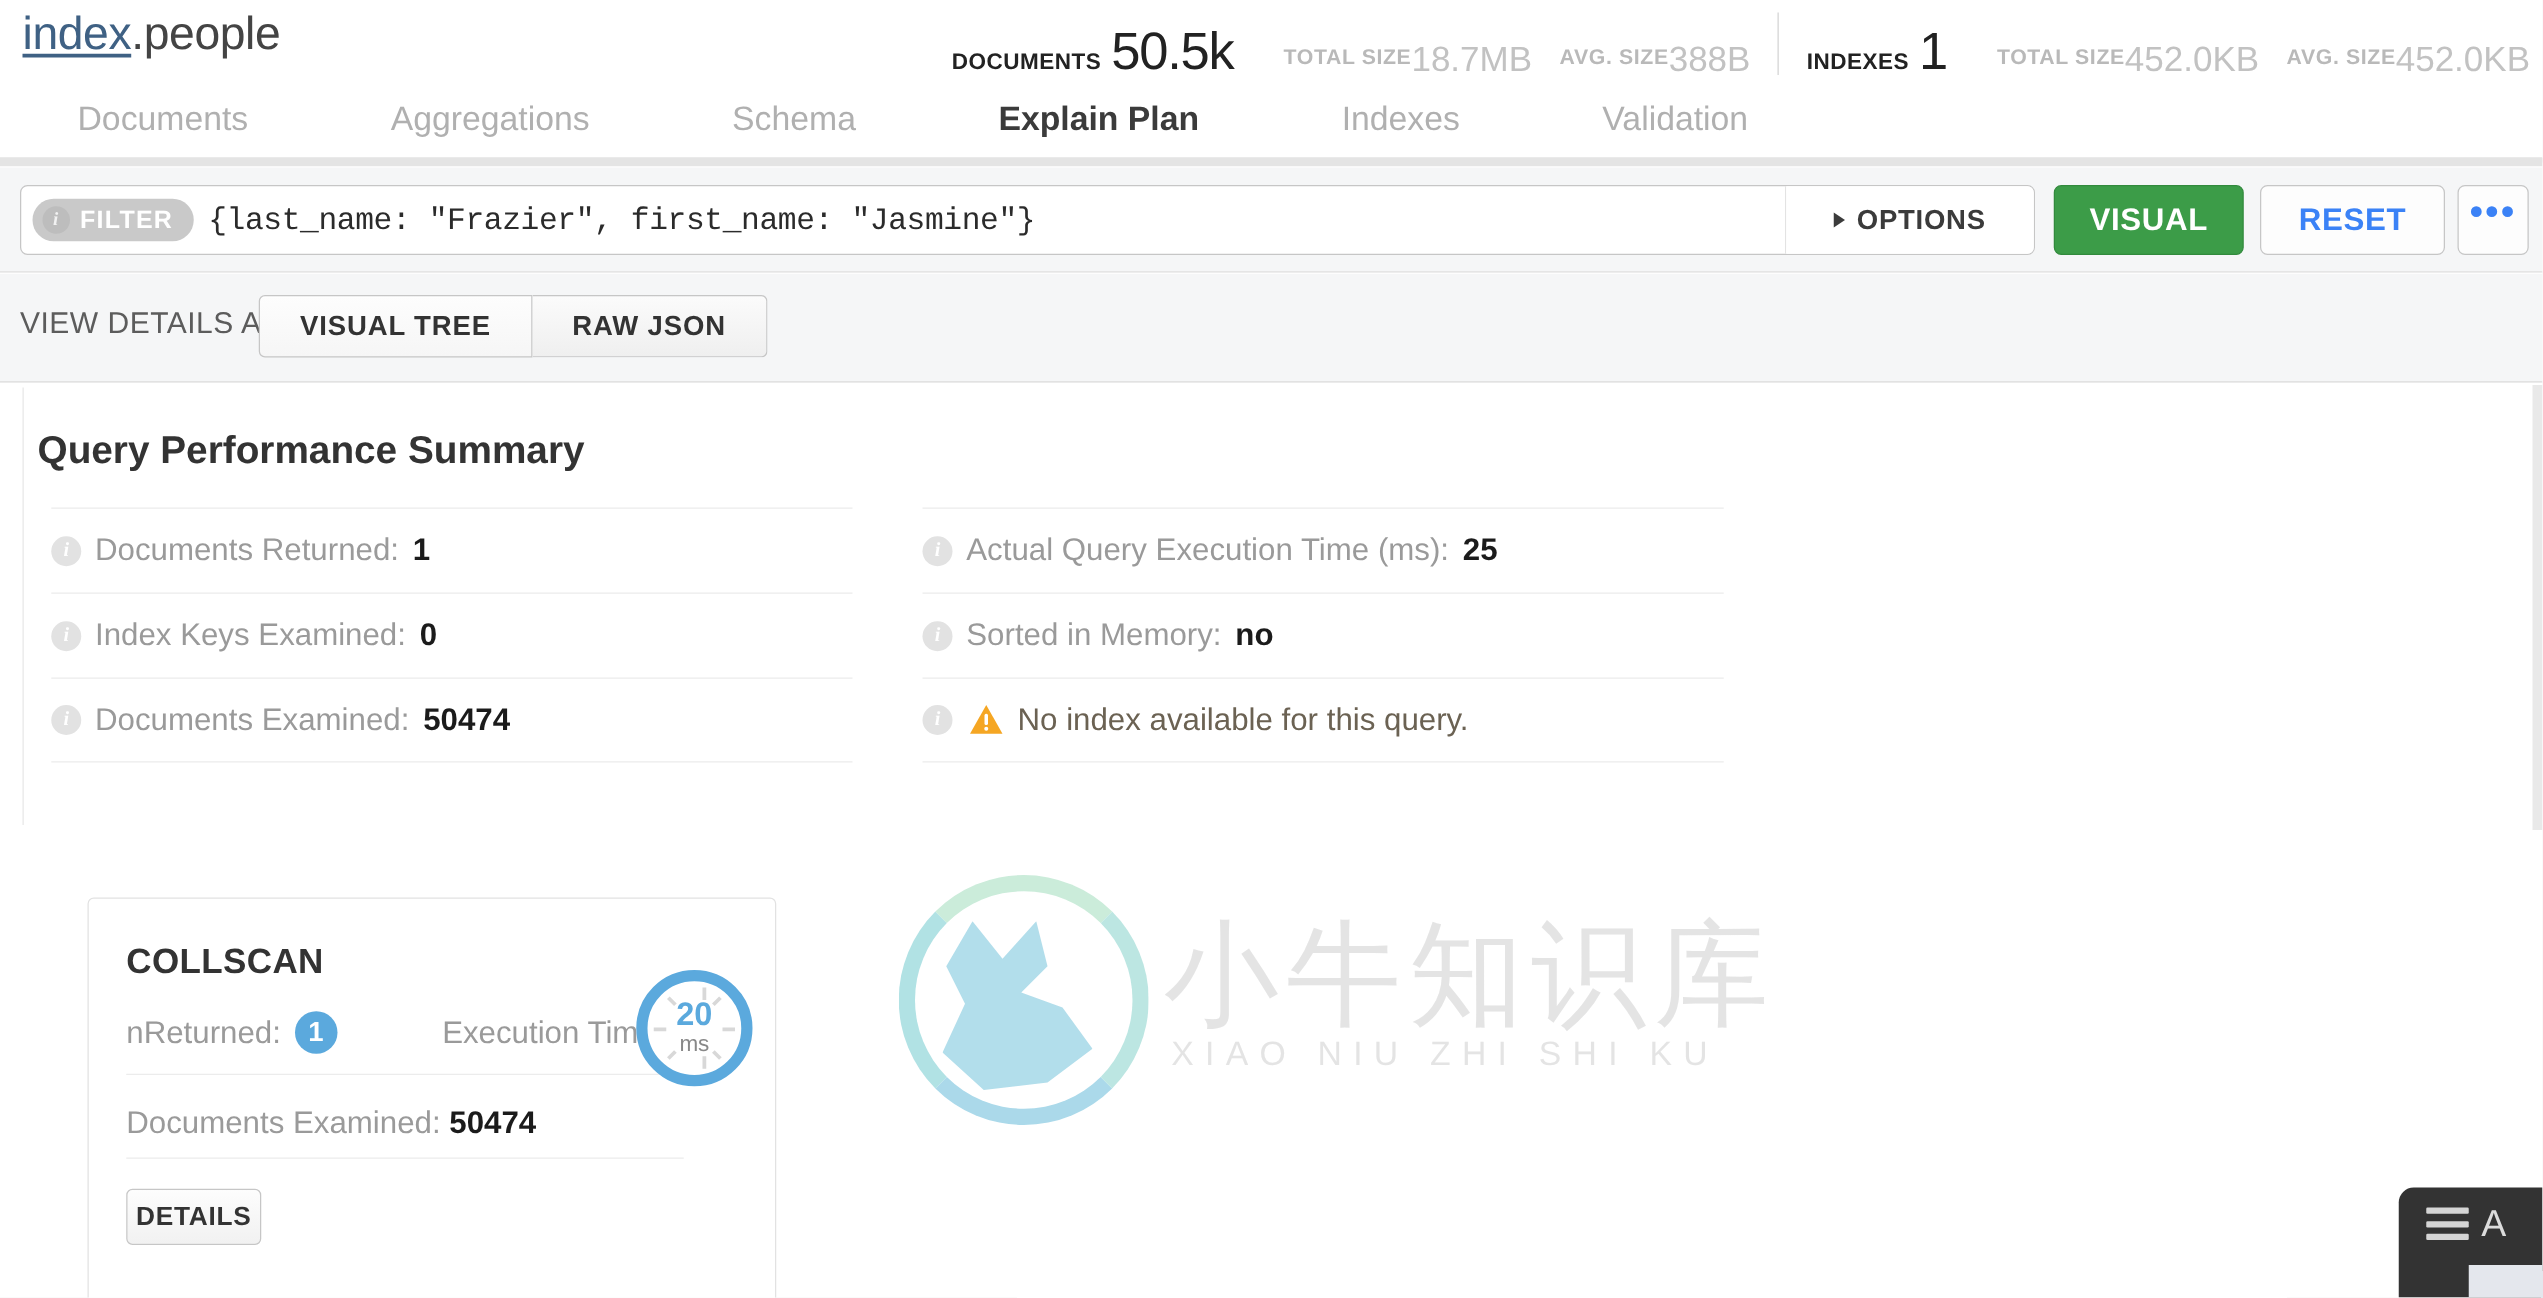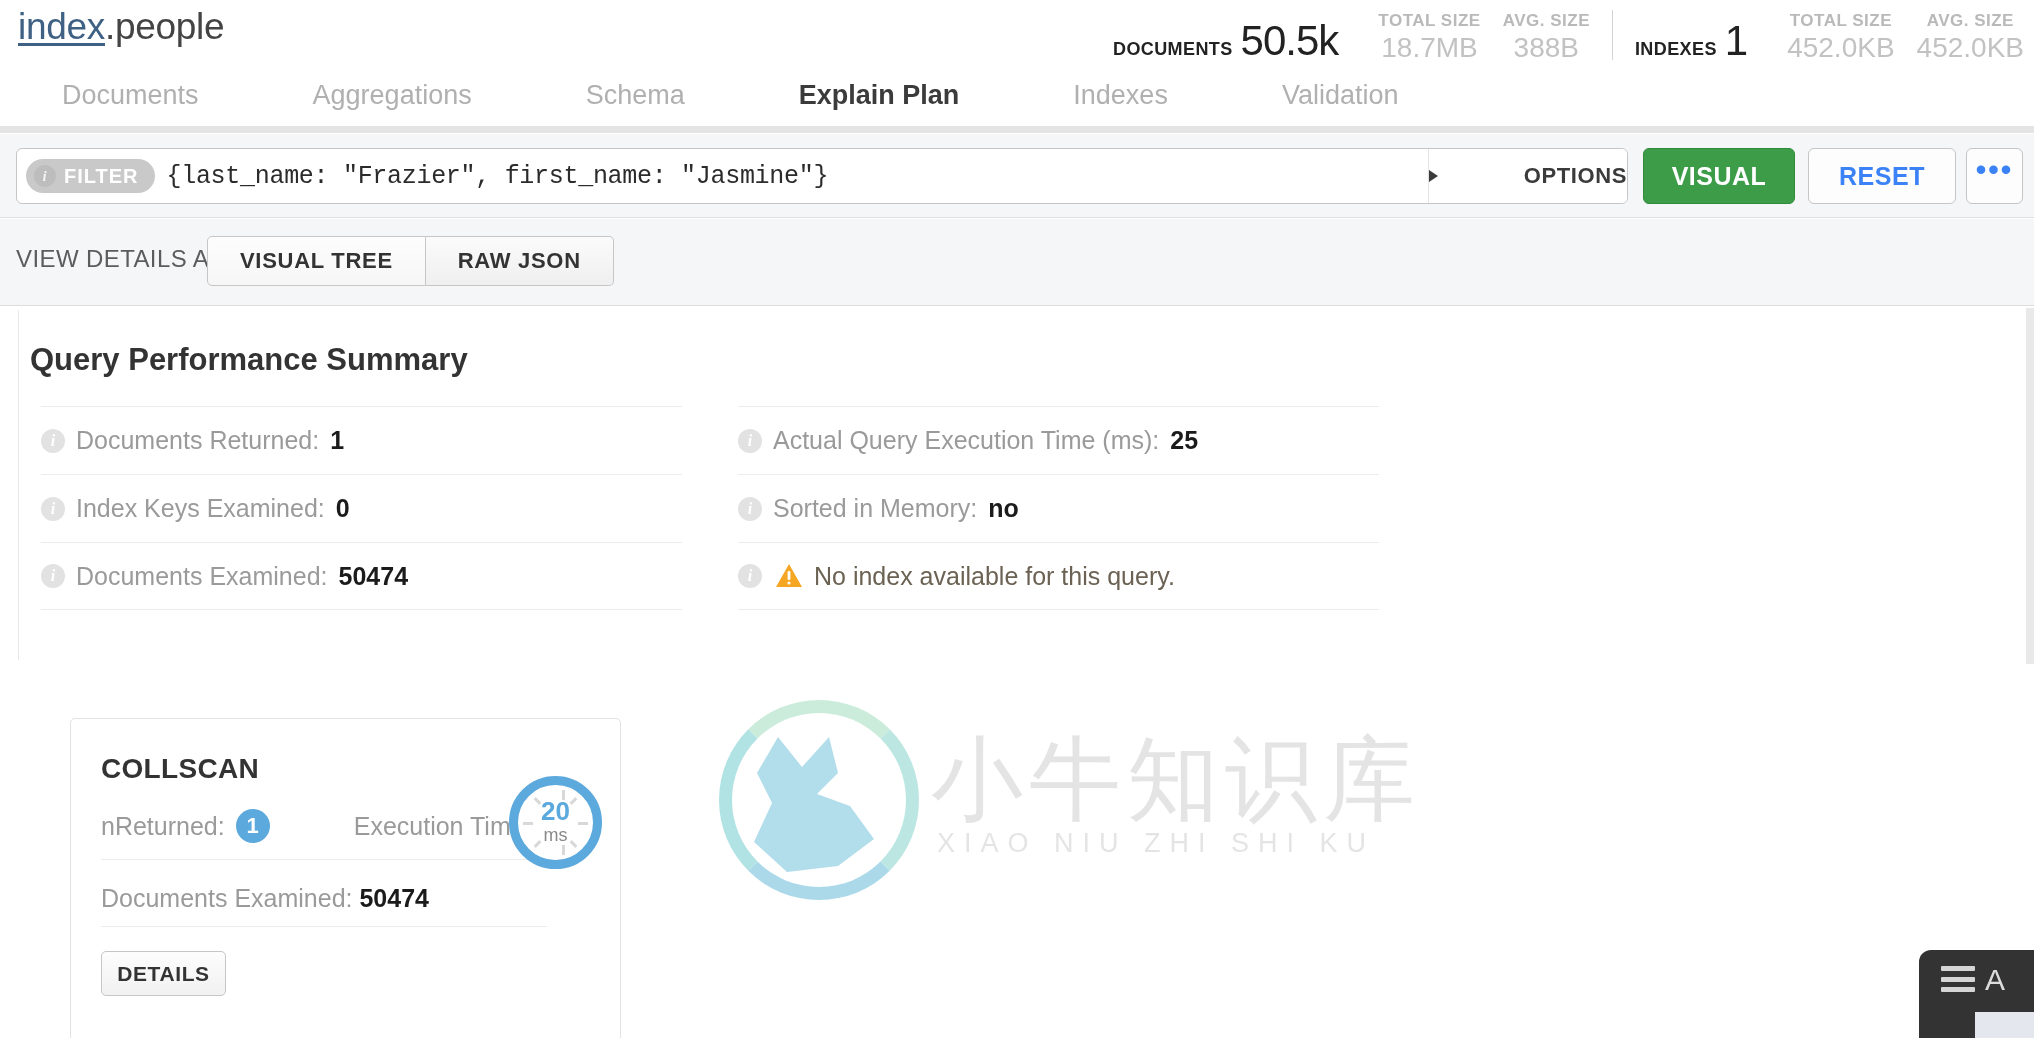--- a/index.html
+++ b/index.html
@@ -25,21 +25,21 @@
 
   .stats { position: absolute; right: 10px; top: 0px; height: 66px; display: flex; align-items: flex-end; }
   .stat-group { display: flex; align-items: flex-end; padding: 0 0 4px 0; }
   .stat-sep { width: 1px; background: #d3d3d3; height: 50px; margin: 0 22px 6px 22px; align-self: flex-end; }
   .stat-kv { display: flex; align-items: baseline; margin-right: 18px; }
   .stat-key {
     font-size: 18px; font-weight: bold; color: #222; letter-spacing: 0.4px;
     text-transform: uppercase; margin-right: 8px;
   }
   .stat-big { font-size: 42px; color: #222; font-weight: 300; line-height: 1; letter-spacing: -1px; }
-  .stat-col { display: flex; flex-direction: column; align-items: center; margin-left: 22px; }
+  .stat-col { display: flex; flex-direction: row; align-items: center; margin-left: 22px; }
   .stat-col-label {
     font-size: 17px; font-weight: bold; color: #b9b9b9; letter-spacing: 0.5px;
     text-transform: uppercase; margin-bottom: 2px;
   }
   .stat-col-val { font-size: 28px; color: #c2c2c2; font-weight: 300; line-height: 1.05; }
 
   
   .tabbar {
     position: absolute; top: 72px; left: 0; width: 2034px; height: 58px;
     background: #fff; border-bottom: 4px solid #e4e4e4;
@@ -73,21 +73,21 @@
     width: 22px; height: 22px; border-radius: 50%; background: #bdbdbd;
     color: #f2f2f2; font-size: 15px; font-weight: bold; font-style: italic;
     display: flex; align-items: center; justify-content: center; font-family: "Liberation Serif", serif;
   }
   .filter-input {
     flex: 1; border: 0; outline: none; font-family: "Liberation Mono", monospace;
     font-size: 25px; color: #2b2b2b; padding: 0 12px; background: transparent; letter-spacing: -0.3px;
   }
   .filter-div { width: 1px; height: 54px; background: #e3e3e3; }
   .options-btn {
-    width: 198px; height: 54px; display: flex; align-items: center; justify-content: space-between; gap: 9px;
+    width: 198px; height: 54px; display: flex; align-items: center; justify-content: center; gap: 9px;
     font-size: 22px; font-weight: bold; color: #3b3b3b; letter-spacing: 0.6px; cursor: pointer;
     background: #fff; border-radius: 0 5px 5px 0;
   }
   .caret { width: 0; height: 0; border-left: 9px solid #3b3b3b; border-top: 6px solid transparent; border-bottom: 6px solid transparent; }
   .btn {
     position: absolute; top: 14px; height: 56px; border-radius: 6px; border: 1px solid #c6c6c6;
     font-size: 25px; font-weight: bold; letter-spacing: 0.5px; display: flex;
     align-items: center; justify-content: center; cursor: pointer; background: #fdfdfd; color: #3b82f6;
   }
   .btn-explain {
@@ -176,21 +176,21 @@
     background: #fff; border: 9px solid #5ba9dd; display: flex; flex-direction: column;
     align-items: center; justify-content: center; z-index: 4;
   }
   .clock-v { font-size: 26px; font-weight: bold; color: #5ba9dd; line-height: 1; }
   .clock-u { font-size: 18px; color: #888; line-height: 1.3; }
   .tick { position: absolute; background: #d8d8d8; }
   .stage-rule { position: absolute; left: 30px; width: 446px; height: 1px; background: #ececec; }
   .stage-docs { position: absolute; left: 30px; top: 165px; font-size: 25px; color: #9a9a9a; }
   .stage-docs b { color: #1b1b1b; }
   .details-btn {
-    position: absolute; left: 30px; top: 232px; width: 125px; height: 45px; border-radius: 5px;
+    position: absolute; left: 30px; top: 232px; width: 108px; height: 45px; border-radius: 5px;
     border: 1px solid #c6c6c6; background: linear-gradient(#fdfdfd,#f1f1f1);
     font-size: 21px; font-weight: bold; color: #333; letter-spacing: 0.6px;
     display: flex; align-items: center; justify-content: center; cursor: pointer;
   }
 
   
   .float-widget {
     position: absolute; right: 0px; bottom: 0px; width: 115px; height: 88px;
     background: #333333; border-radius: 12px 0 0 0; padding: 16px 0 0 22px;
     display: flex; align-items: flex-start; gap: 10px; overflow: hidden;

